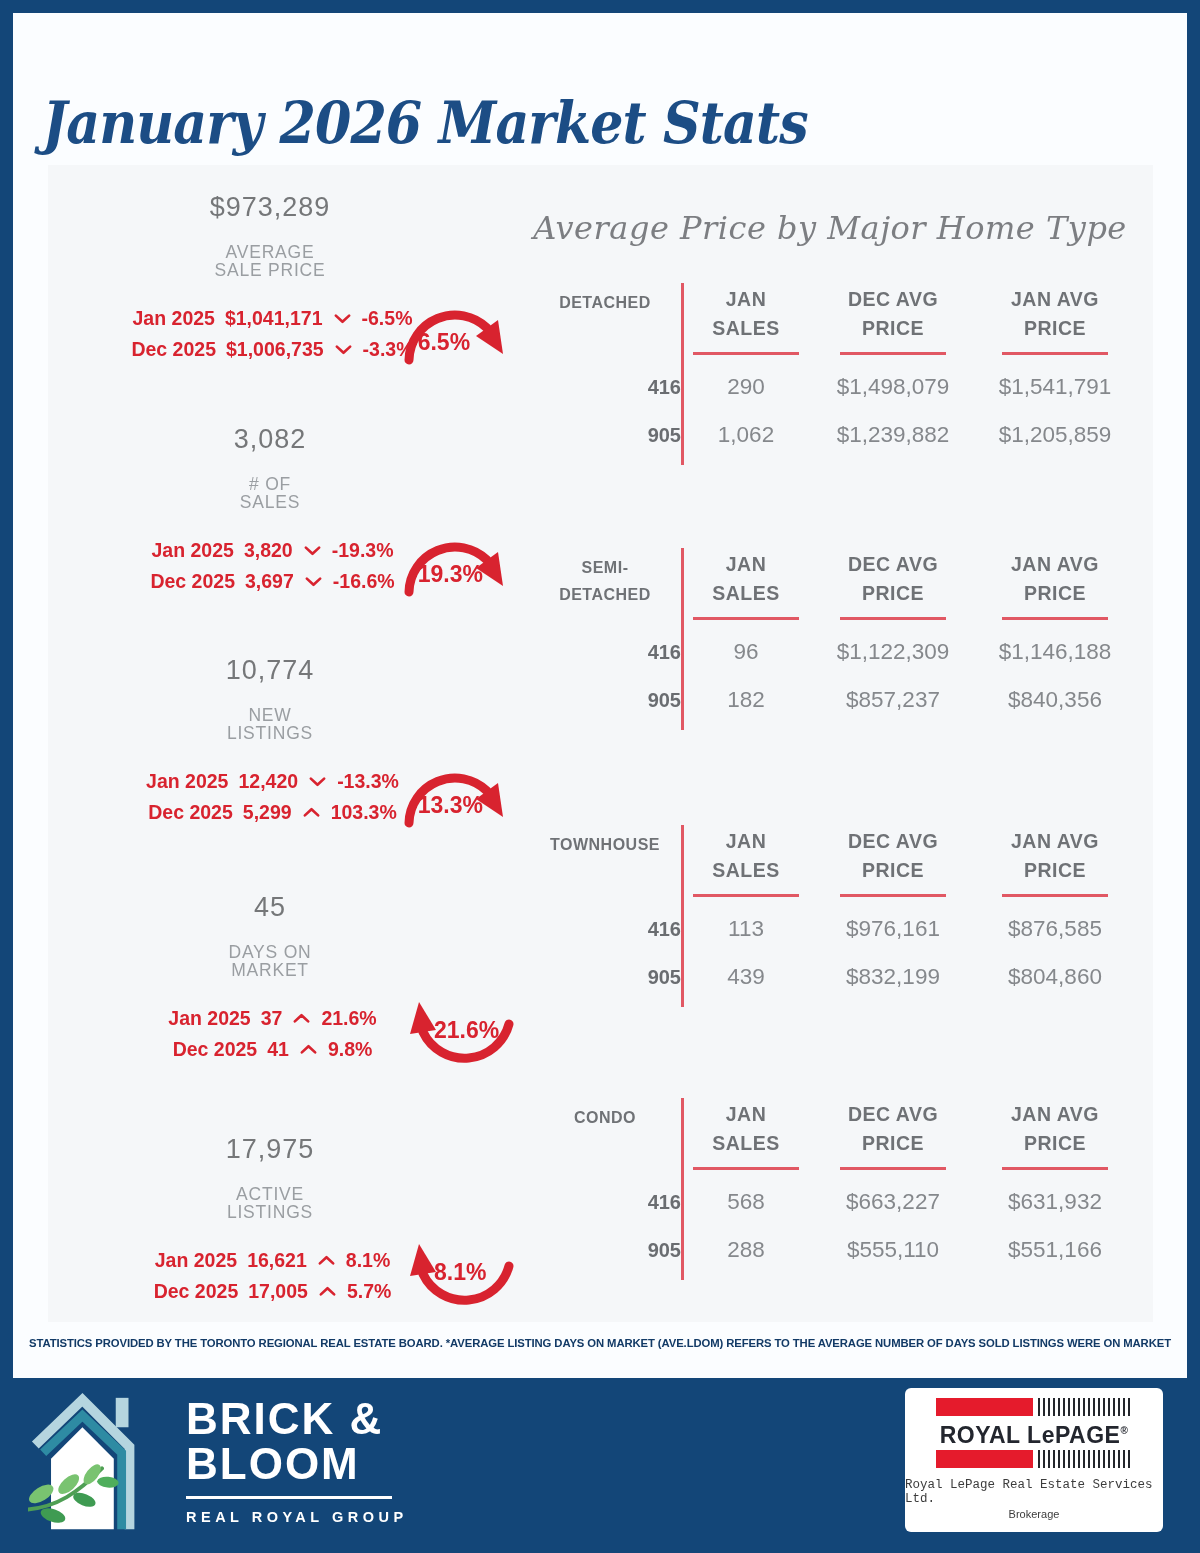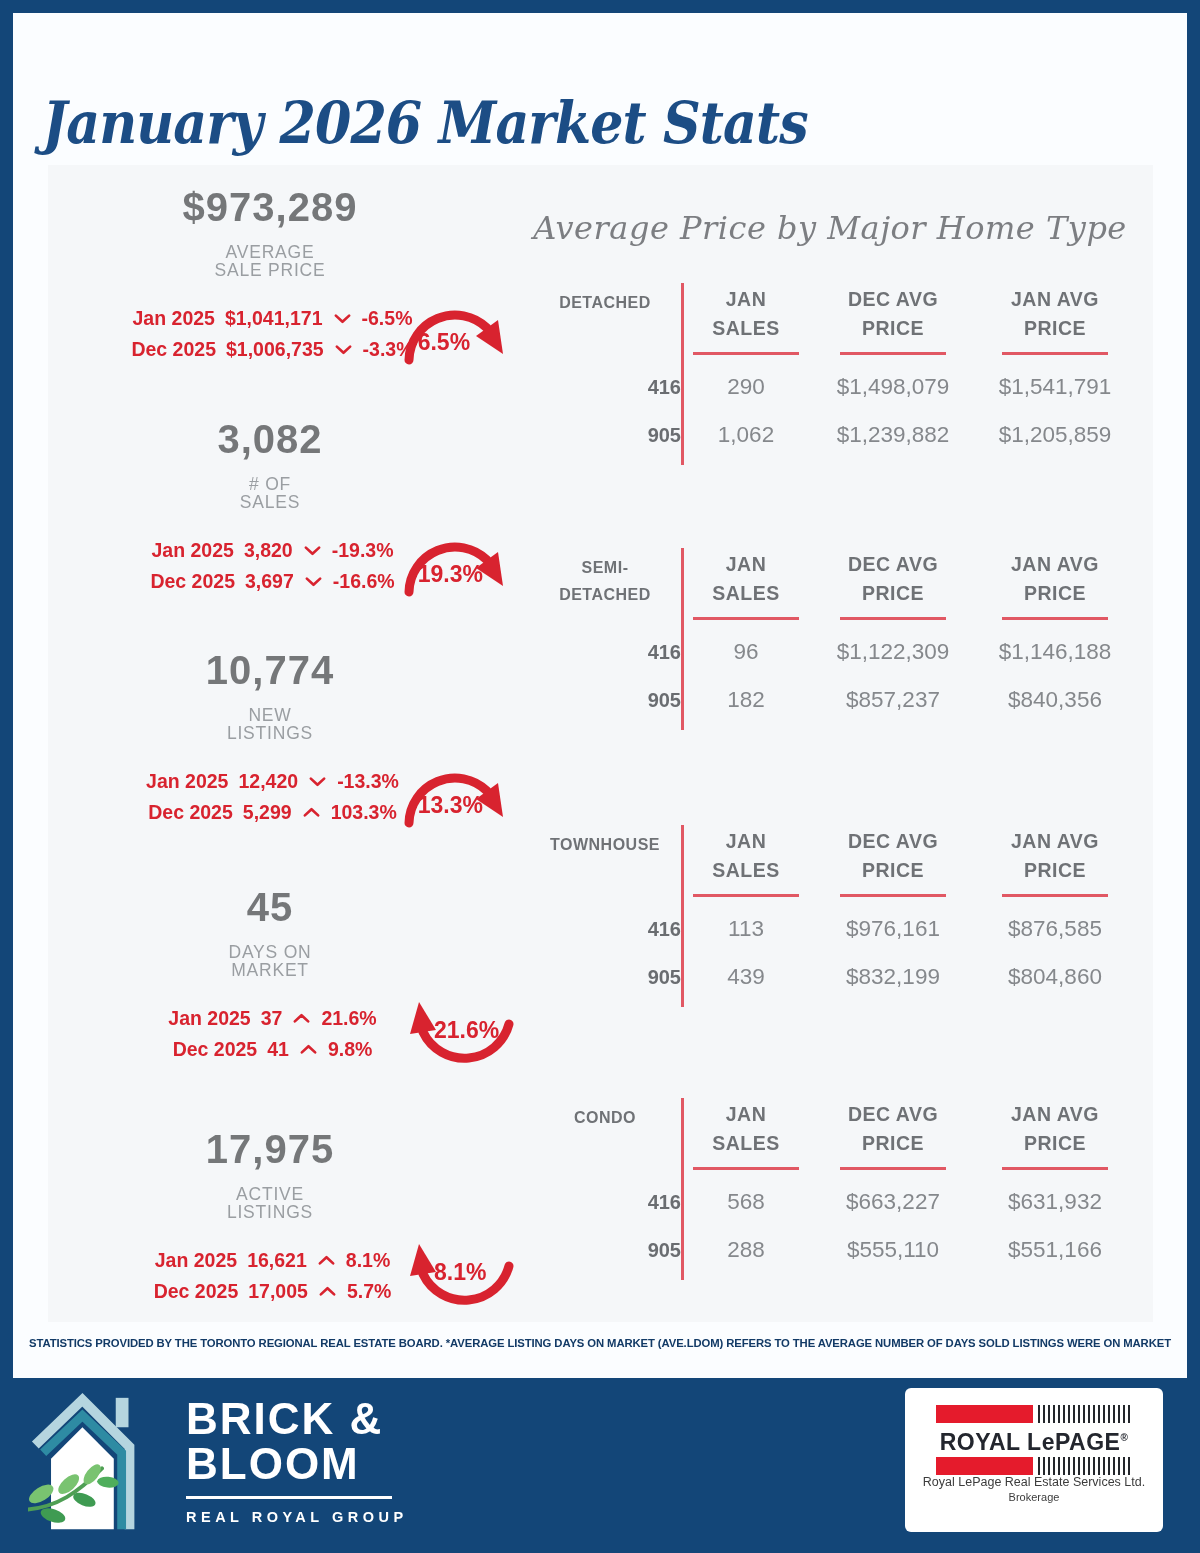--- a/index.html
+++ b/index.html
@@ -28,21 +28,21 @@
   
   .stat{position:absolute;left:45px;width:480px;height:210px;}
   .stat[data-idx="0"]{top:182px}
   .stat[data-idx="1"]{top:414px}
   .stat[data-idx="2"]{top:645px}
   .stat[data-idx="3"]{top:882px}
   .stat[data-idx="4"]{top:1124px}
 
   .stat-value{
     margin-left:55px;width:340px;height:50px;line-height:50px;text-align:center;
-    font-size:40px;font-weight:bold;color:#757779;letter-spacing:1px;
+    font-size:27px;font-weight:normal;color:#757779;letter-spacing:1px;
   }
   .stat-label{
     margin-left:55px;width:340px;margin-top:11px;text-align:center;
     font-size:17.5px;line-height:18px;color:#9a9ea2;letter-spacing:.8px;
   }
   .stat-rows{margin-top:24px;width:455px;}
   .srow{
     display:flex;justify-content:center;align-items:center;gap:10px;height:31px;
     font-weight:bold;color:#d8232f;font-size:19.5px;
   }
@@ -84,28 +84,28 @@
 
   
   .house-logo{position:absolute;left:28px;top:1390px;width:150px;height:152px;}
   .brand{position:absolute;left:186px;top:1396px;color:#fff;}
   .brand-l1,.brand-l2{font-size:44px;font-weight:bold;letter-spacing:2px;line-height:45px;}
   .brand-rule{width:206px;height:3px;background:#fff;margin-top:10px;}
   .brand-tag{margin-top:10px;font-size:14.5px;font-weight:bold;letter-spacing:4.5px;}
 
   .rl-box{
     position:absolute;left:905px;top:1388px;width:258px;height:144px;background:#fff;border-radius:6px;
-    display:flex;flex-direction:column;align-items:center;padding-top:17px;box-sizing:border-box;
+    display:flex;flex-direction:column;align-items:center;padding-top:10px;box-sizing:border-box;
   }
   .rl-bar{display:flex;gap:5px;align-items:center;width:196px;}
   .rl-red{width:97px;height:18px;background:#e51b2c;}
   .rl-stripes{flex:1;height:18px;background:repeating-linear-gradient(90deg,#23262b 0 2px,#fff 2px 5px);}
   .rl-name{font-size:23px;font-weight:bold;color:#23262e;letter-spacing:.5px;line-height:27px;margin:1px 0;}
   .rl-name sup{font-size:10px;}
-  .rl-services{font-size:12.5px;color:#3c3c3c;}
+  .rl-services{margin-top:10px;font-size:12.5px;color:#3c3c3c;font-family:Liberation Mono, monospace;}
   .rl-brokerage{margin-top:2px;font-size:11px;color:#3c3c3c;}
 </style>
 </head>
 <body>
 
 <div class="page-bg"></div>
 <div class="panel-bg"></div>
 
 <h1 class="page-title"><span>January 2026 Market Stats</span></h1>
 

